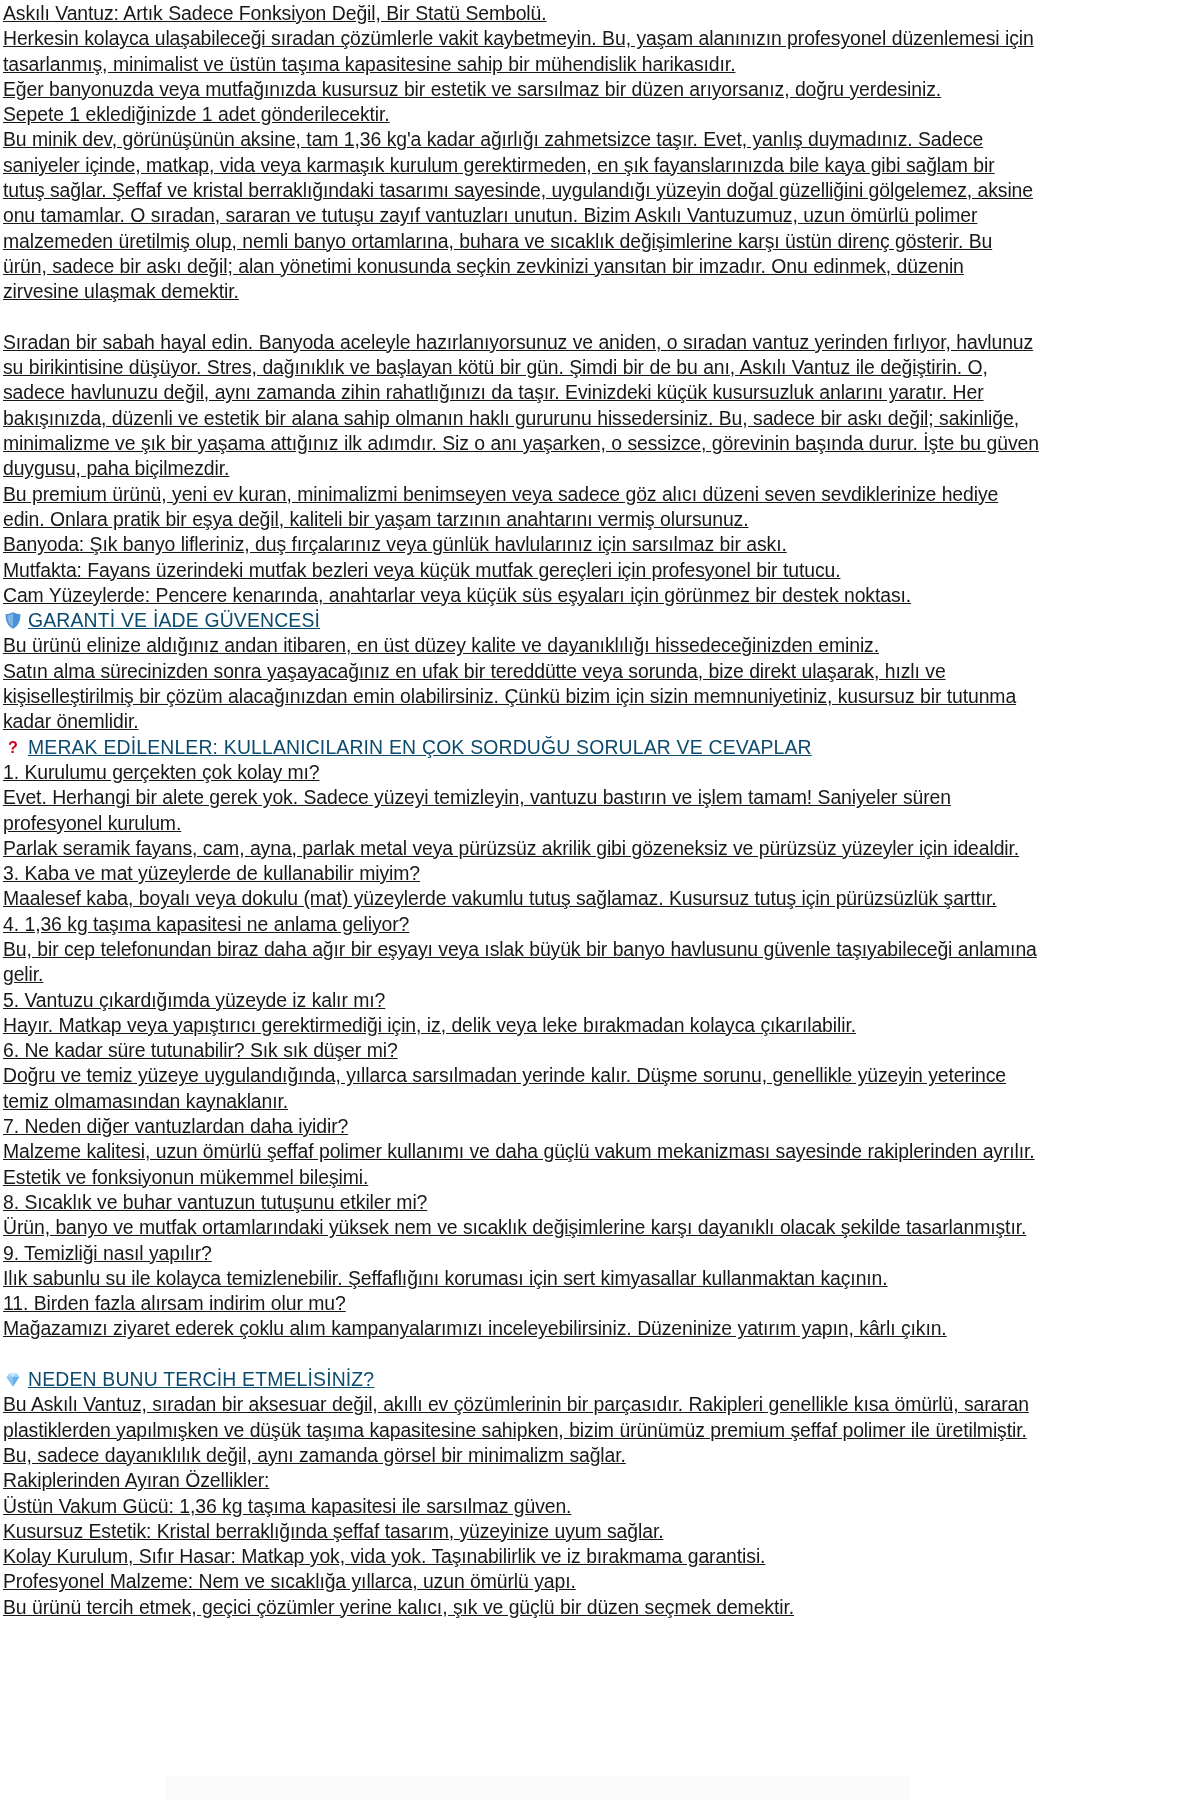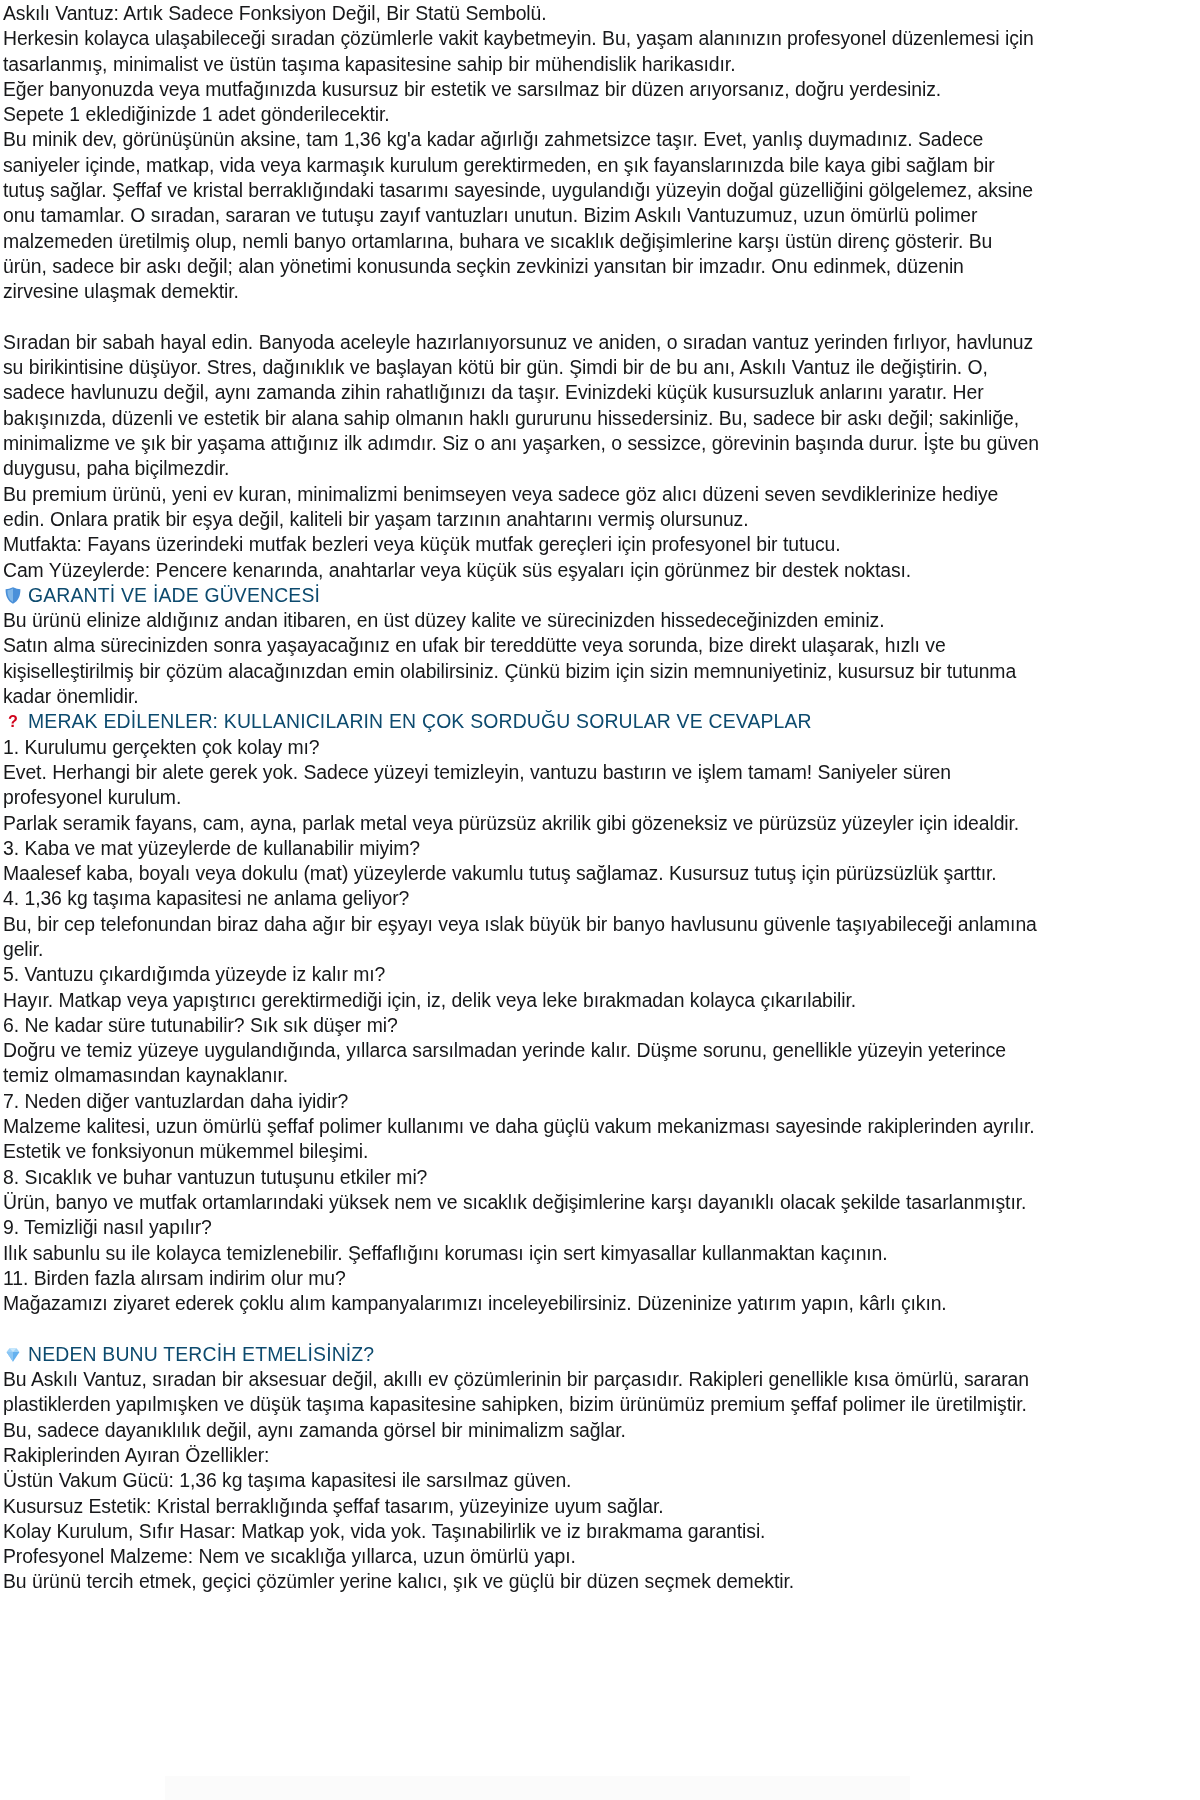--- a/index.html
+++ b/index.html
@@ -25,20 +25,21 @@
   }
 
   .line {
     font-size: 19.4px;
     line-height: 25.3px;
     color: #17181a;
     letter-spacing: -0.1px;
     word-spacing: 0.2px;
     white-space: normal;
     margin: 0;
+    text-decoration: underline;
     -webkit-font-smoothing: antialiased;
   }
 
   
   .block {
     margin: 0;
   }
 
   .spacer {
     height: 25.3px;
@@ -80,32 +81,33 @@
 
   <div class="line block">Herkesin kolayca ulaşabileceği sıradan çözümlerle vakit kaybetmeyin. Bu, yaşam alanınızın profesyonel düzenlemesi için tasarlanmış, minimalist ve üstün taşıma kapasitesine sahip bir mühendislik harikasıdır.</div>
   <div class="line block">Eğer banyonuzda veya mutfağınızda kusursuz bir estetik ve sarsılmaz bir düzen arıyorsanız, doğru yerdesiniz.</div>
   <div class="line block">Sepete 1 eklediğinizde 1 adet gönderilecektir.</div>
   <div class="line block">Bu minik dev, görünüşünün aksine, tam 1,36 kg'a kadar ağırlığı zahmetsizce taşır. Evet, yanlış duymadınız. Sadece saniyeler içinde, matkap, vida veya karmaşık kurulum gerektirmeden, en şık fayanslarınızda bile kaya gibi sağlam bir tutuş sağlar. Şeffaf ve kristal berraklığındaki tasarımı sayesinde, uygulandığı yüzeyin doğal güzelliğini gölgelemez, aksine onu tamamlar. O sıradan, sararan ve tutuşu zayıf vantuzları unutun. Bizim Askılı Vantuzumuz, uzun ömürlü polimer malzemeden üretilmiş olup, nemli banyo ortamlarına, buhara ve sıcaklık değişimlerine karşı üstün direnç gösterir. Bu ürün, sadece bir askı değil; alan yönetimi konusunda seçkin zevkinizi yansıtan bir imzadır. Onu edinmek, düzenin zirvesine ulaşmak demektir.</div>
 
   <div class="spacer"></div>
 
   <div class="line block">Sıradan bir sabah hayal edin. Banyoda aceleyle hazırlanıyorsunuz ve aniden, o sıradan vantuz yerinden fırlıyor, havlunuz su birikintisine düşüyor. Stres, dağınıklık ve başlayan kötü bir gün. Şimdi bir de bu anı, Askılı Vantuz ile değiştirin. O, sadece havlunuzu değil, aynı zamanda zihin rahatlığınızı da taşır. Evinizdeki küçük kusursuzluk anlarını yaratır. Her bakışınızda, düzenli ve estetik bir alana sahip olmanın haklı gururunu hissedersiniz. Bu, sadece bir askı değil; sakinliğe, minimalizme ve şık bir yaşama attığınız ilk adımdır. Siz o anı yaşarken, o sessizce, görevinin başında durur. İşte bu güven duygusu, paha biçilmezdir.</div>
   <div class="line block">Bu premium ürünü, yeni ev kuran, minimalizmi benimseyen veya sadece göz alıcı düzeni seven sevdiklerinize hediye edin. Onlara pratik bir eşya değil, kaliteli bir yaşam tarzının anahtarını vermiş olursunuz.</div>
+  <div class="line block">Banyoda: Şık banyo lifleriniz, duş fırçalarınız veya günlük havlularınız için sarsılmaz bir askı.</div>
   <div class="line block">Mutfakta: Fayans üzerindeki mutfak bezleri veya küçük mutfak gereçleri için profesyonel bir tutucu.</div>
   <div class="line block">Cam Yüzeylerde: Pencere kenarında, anahtarlar veya küçük süs eşyaları için görünmez bir destek noktası.</div>
 
   <div class="line heading-line">
     <span class="emoji">
       <svg viewBox="0 0 20 20" width="20" height="19" xmlns="http://www.w3.org/2000/svg">
         <path d="M10 1.2 C7.2 2.6 4.3 3.2 2.2 3.3 C2.2 10.2 4.1 15.4 10 18.6 C15.9 15.4 17.8 10.2 17.8 3.3 C15.7 3.2 12.8 2.6 10 1.2 Z" fill="#4a90d9"></path>
         <path d="M10 2.6 C8.1 3.6 6.0 4.2 4.1 4.4 C4.1 9.9 5.5 14.1 10 16.9 Z" fill="#7fb6e8"></path>
       </svg>
     </span><span>GARANTİ VE İADE GÜVENCESİ</span>
   </div>
-  <div class="line block">Bu ürünü elinize aldığınız andan itibaren, en üst düzey kalite ve sürecinizden hissedeceğinizden eminiz.</div>
+  <div class="line block">Bu ürünü elinize aldığınız andan itibaren, en üst düzey kalite ve dayanıklılığı hissedeceğinizden eminiz.</div>
   <div class="line block">Satın alma sürecinizden sonra yaşayacağınız en ufak bir tereddütte veya sorunda, bize direkt ulaşarak, hızlı ve kişiselleştirilmiş bir çözüm alacağınızdan emin olabilirsiniz. Çünkü bizim için sizin memnuniyetiniz, kusursuz bir tutunma kadar önemlidir.</div>
 
   <div class="line heading-line">
     <span class="emoji">
       <svg viewBox="0 0 20 20" width="20" height="19" xmlns="http://www.w3.org/2000/svg">
         <text x="10" y="16" font-family="Liberation Sans, sans-serif" font-size="17" font-weight="bold" fill="#d0021b" text-anchor="middle">?</text>
       </svg>
     </span><span>MERAK EDİLENLER: KULLANICILARIN EN ÇOK SORDUĞU SORULAR VE CEVAPLAR</span>
   </div>
 

